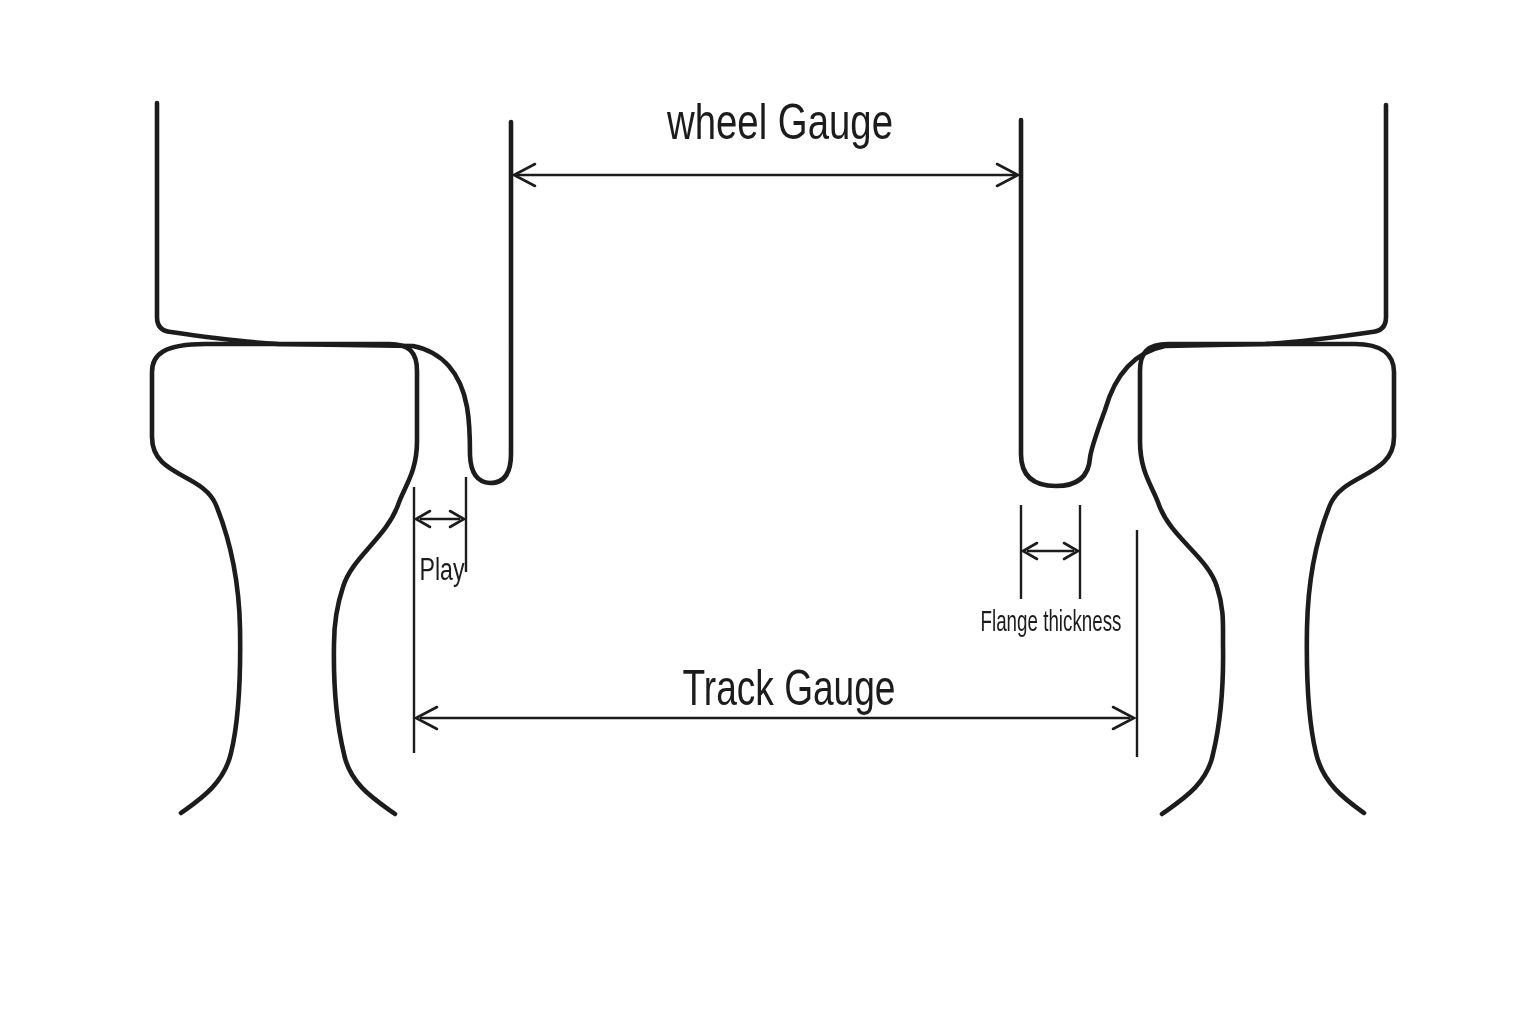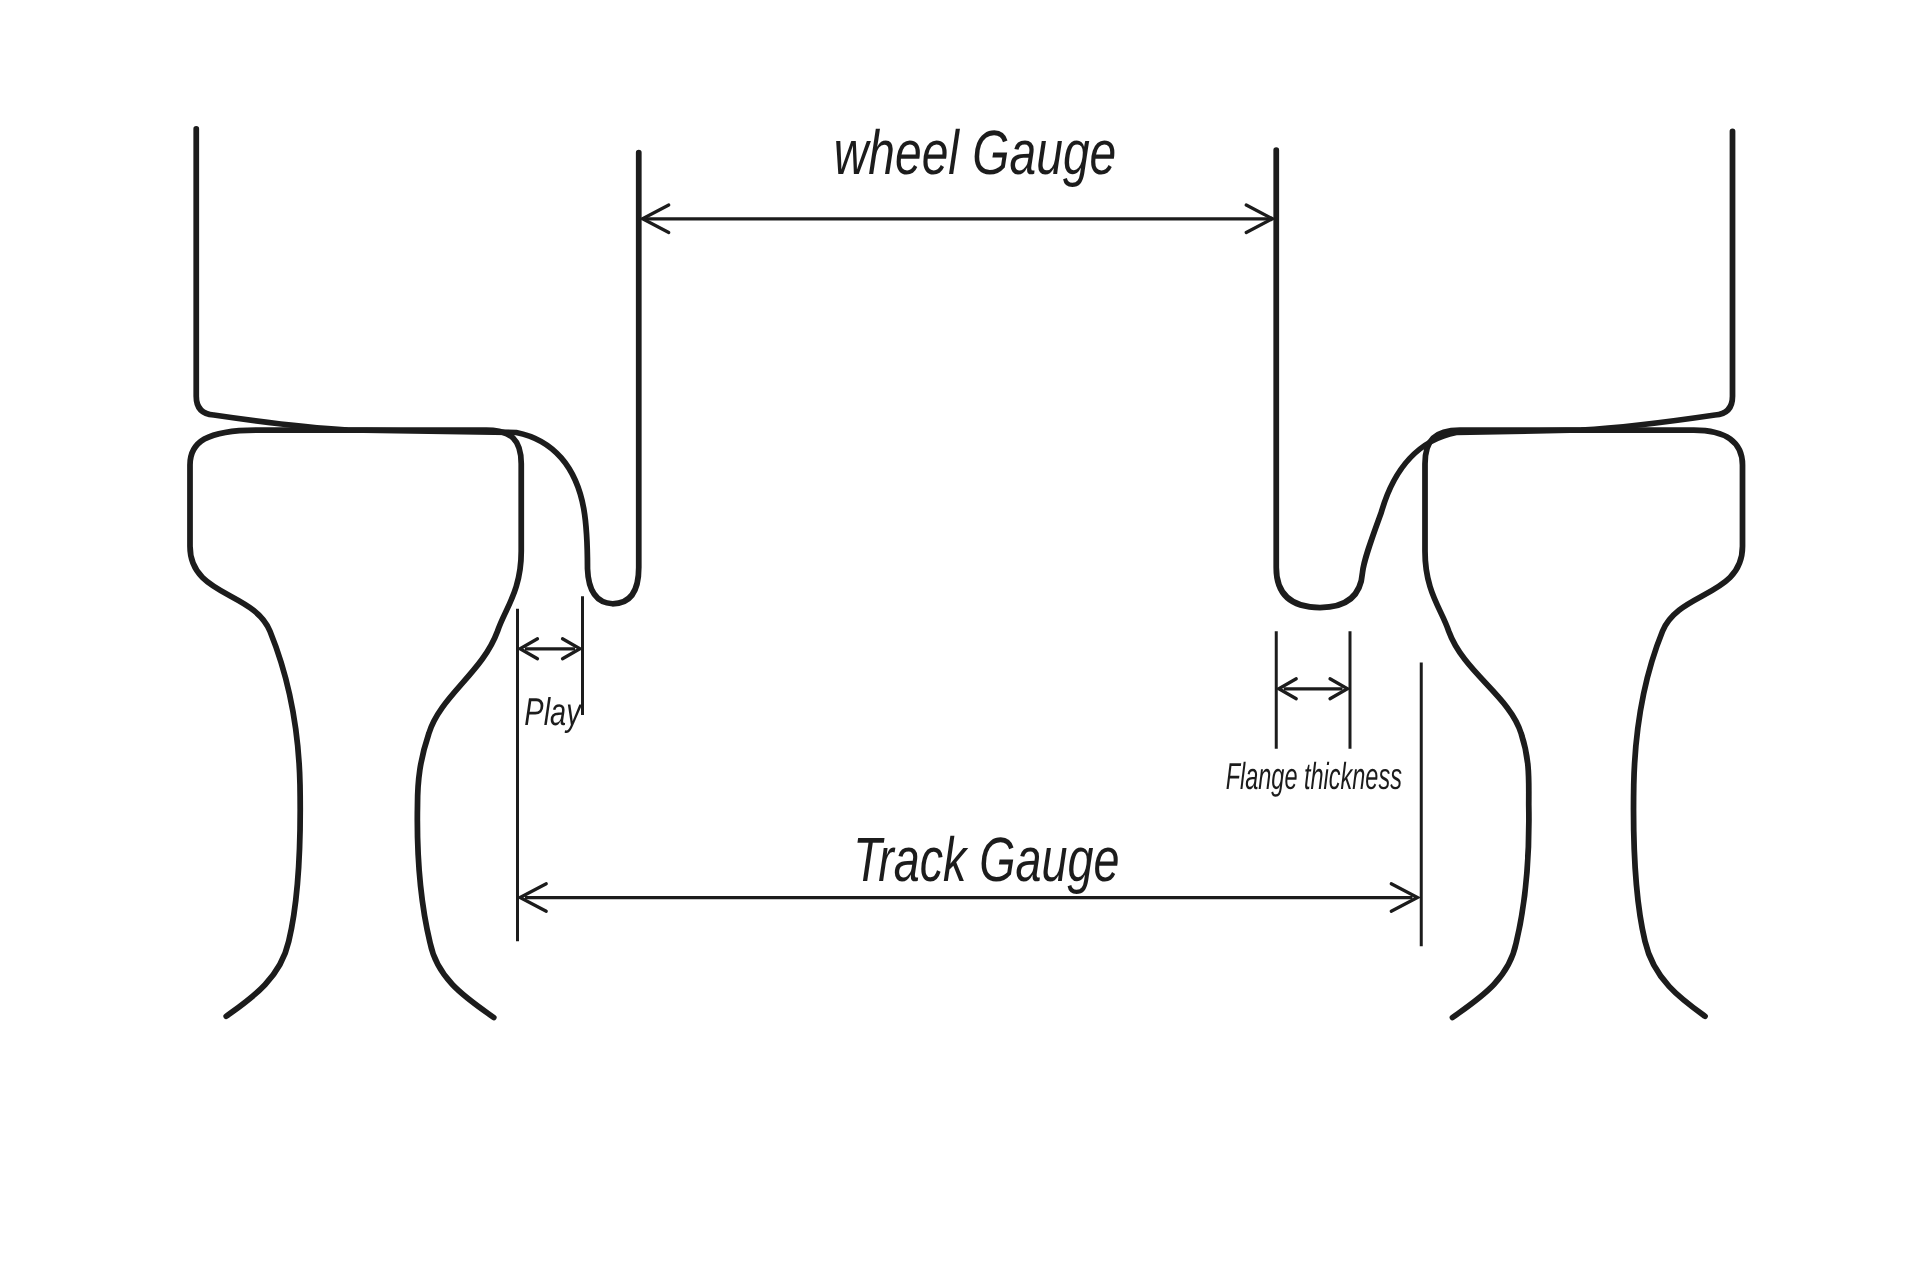--- a/index.html
+++ b/index.html
@@ -7,21 +7,20 @@
     padding: 0;
     background: #ffffff;
     width: 1536px;
     height: 1024px;
     overflow: hidden;
   }
   #diagram-wrap {
     width: 1536px;
     height: 1024px;
     background: #ffffff;
-    font-style: italic;
   }
   svg { display: block; }
   .outline {
     fill: none;
     stroke: #1c1c1c;
     stroke-width: 4.6;
     stroke-linecap: round;
     stroke-linejoin: round;
   }
   .dim-line {

